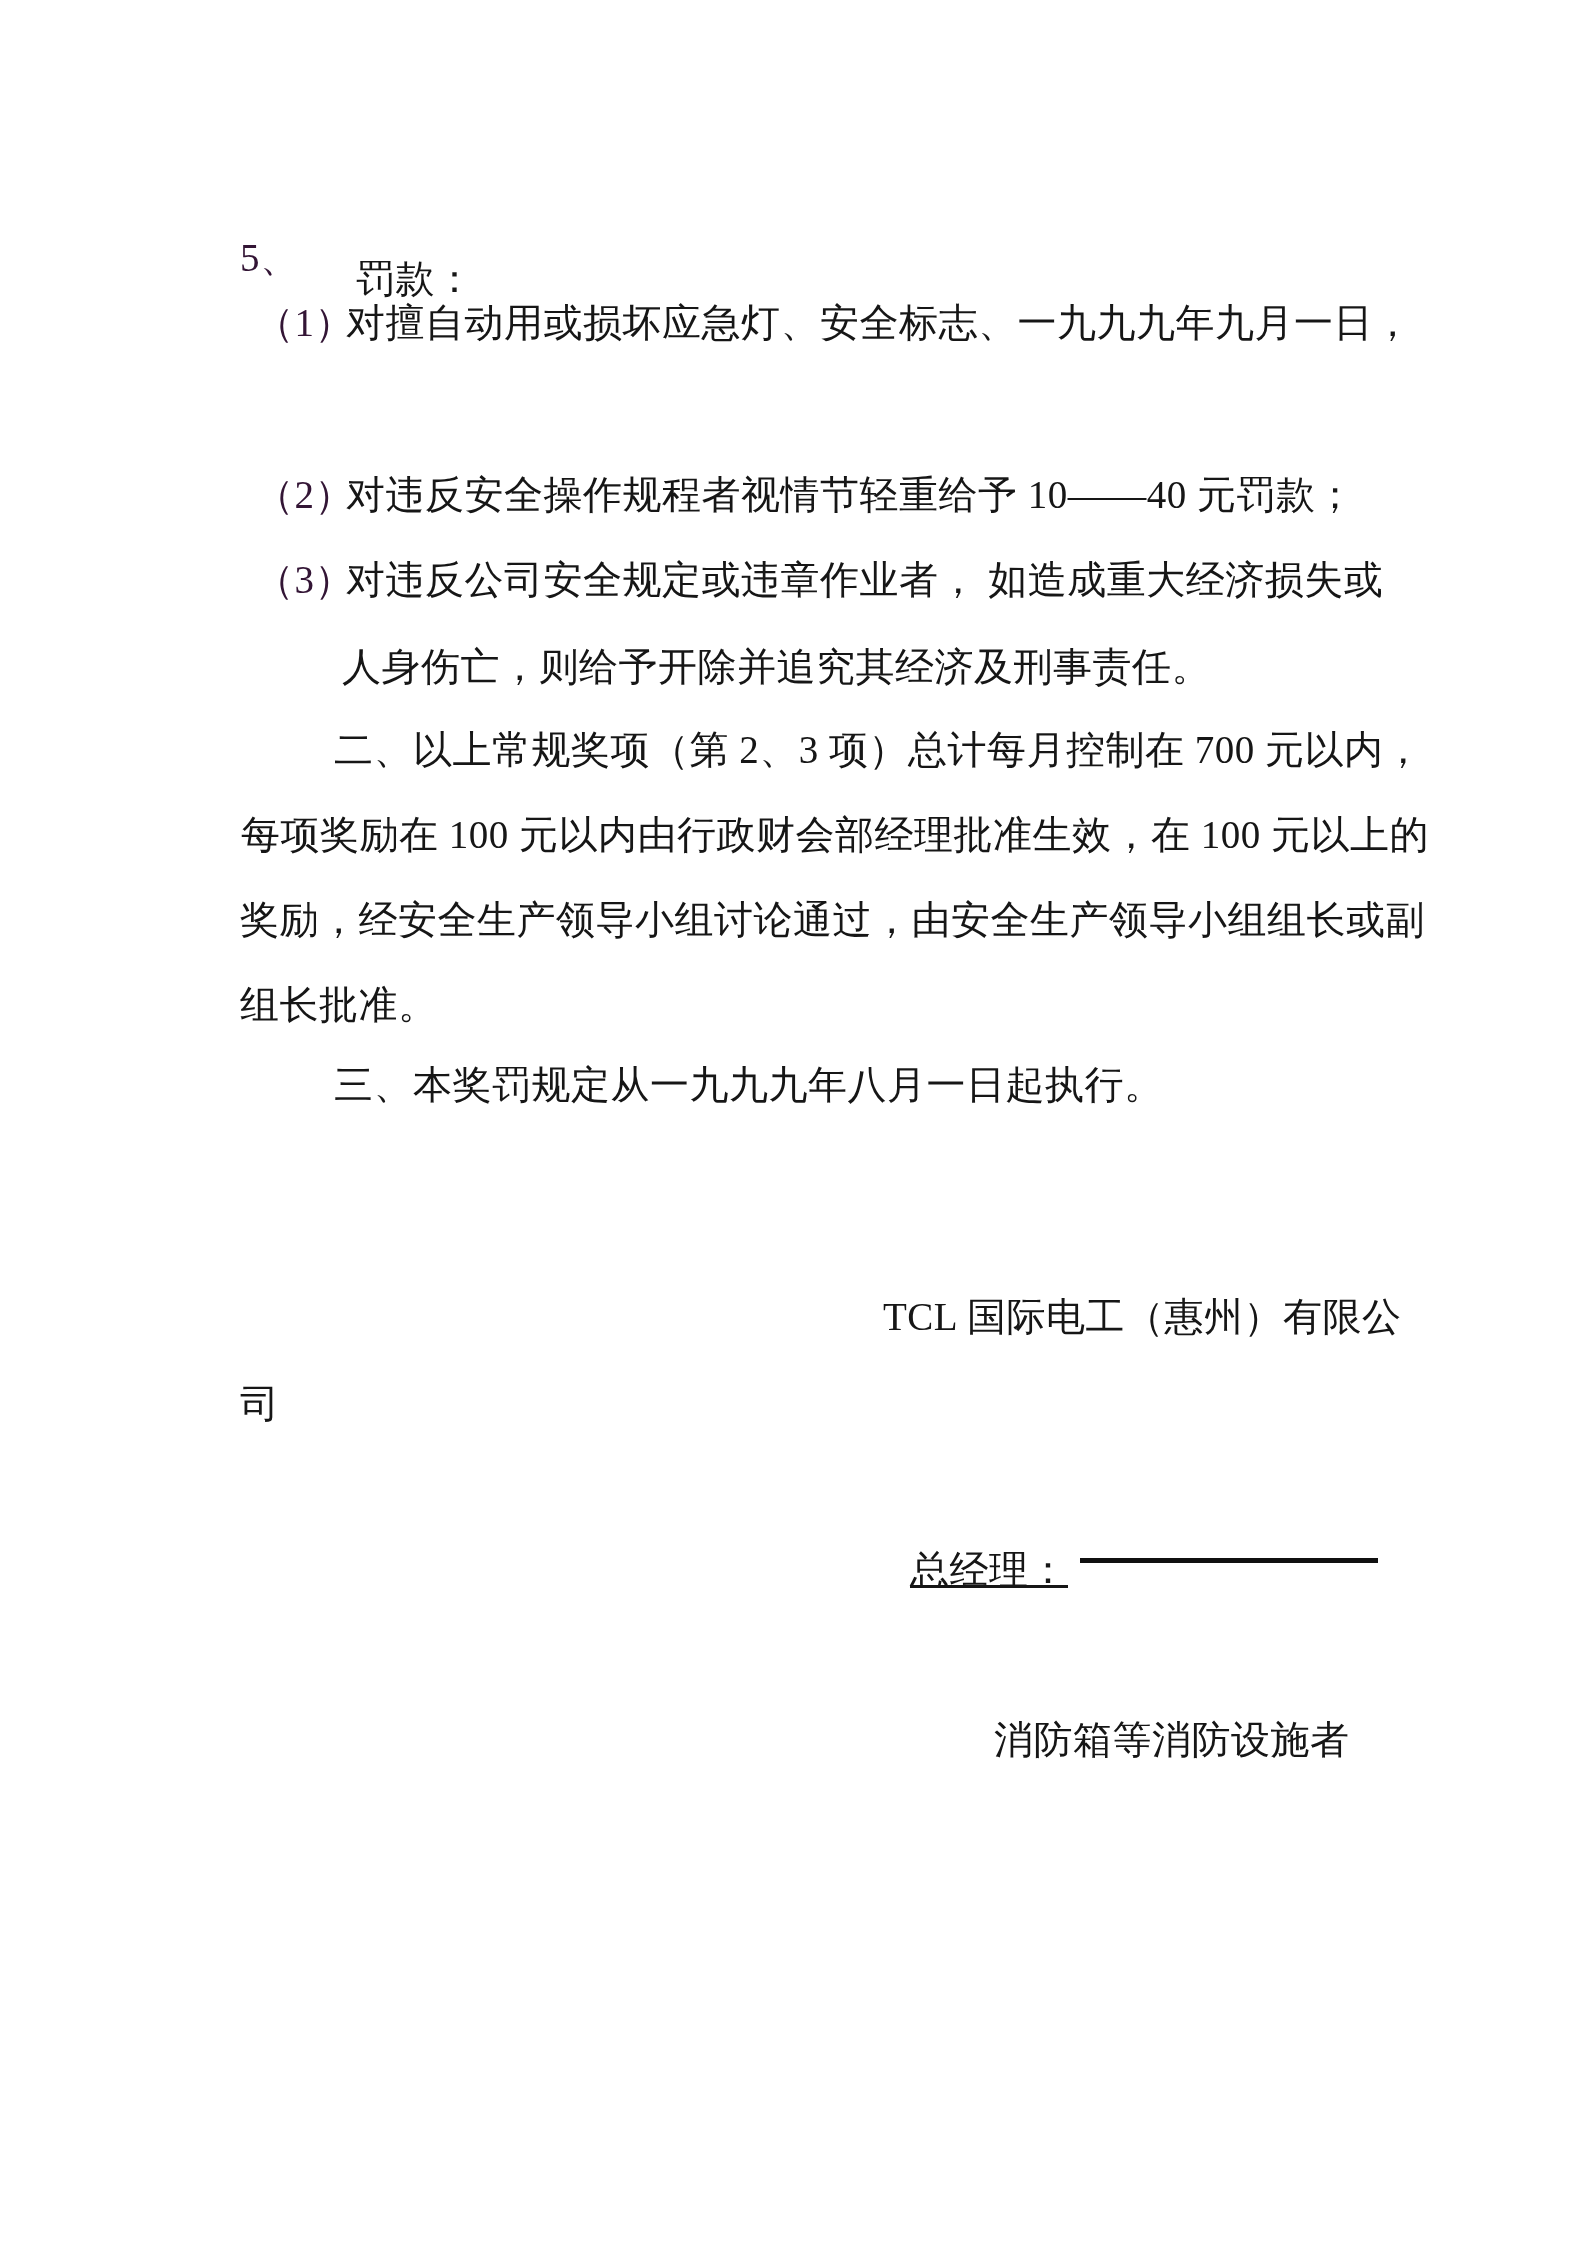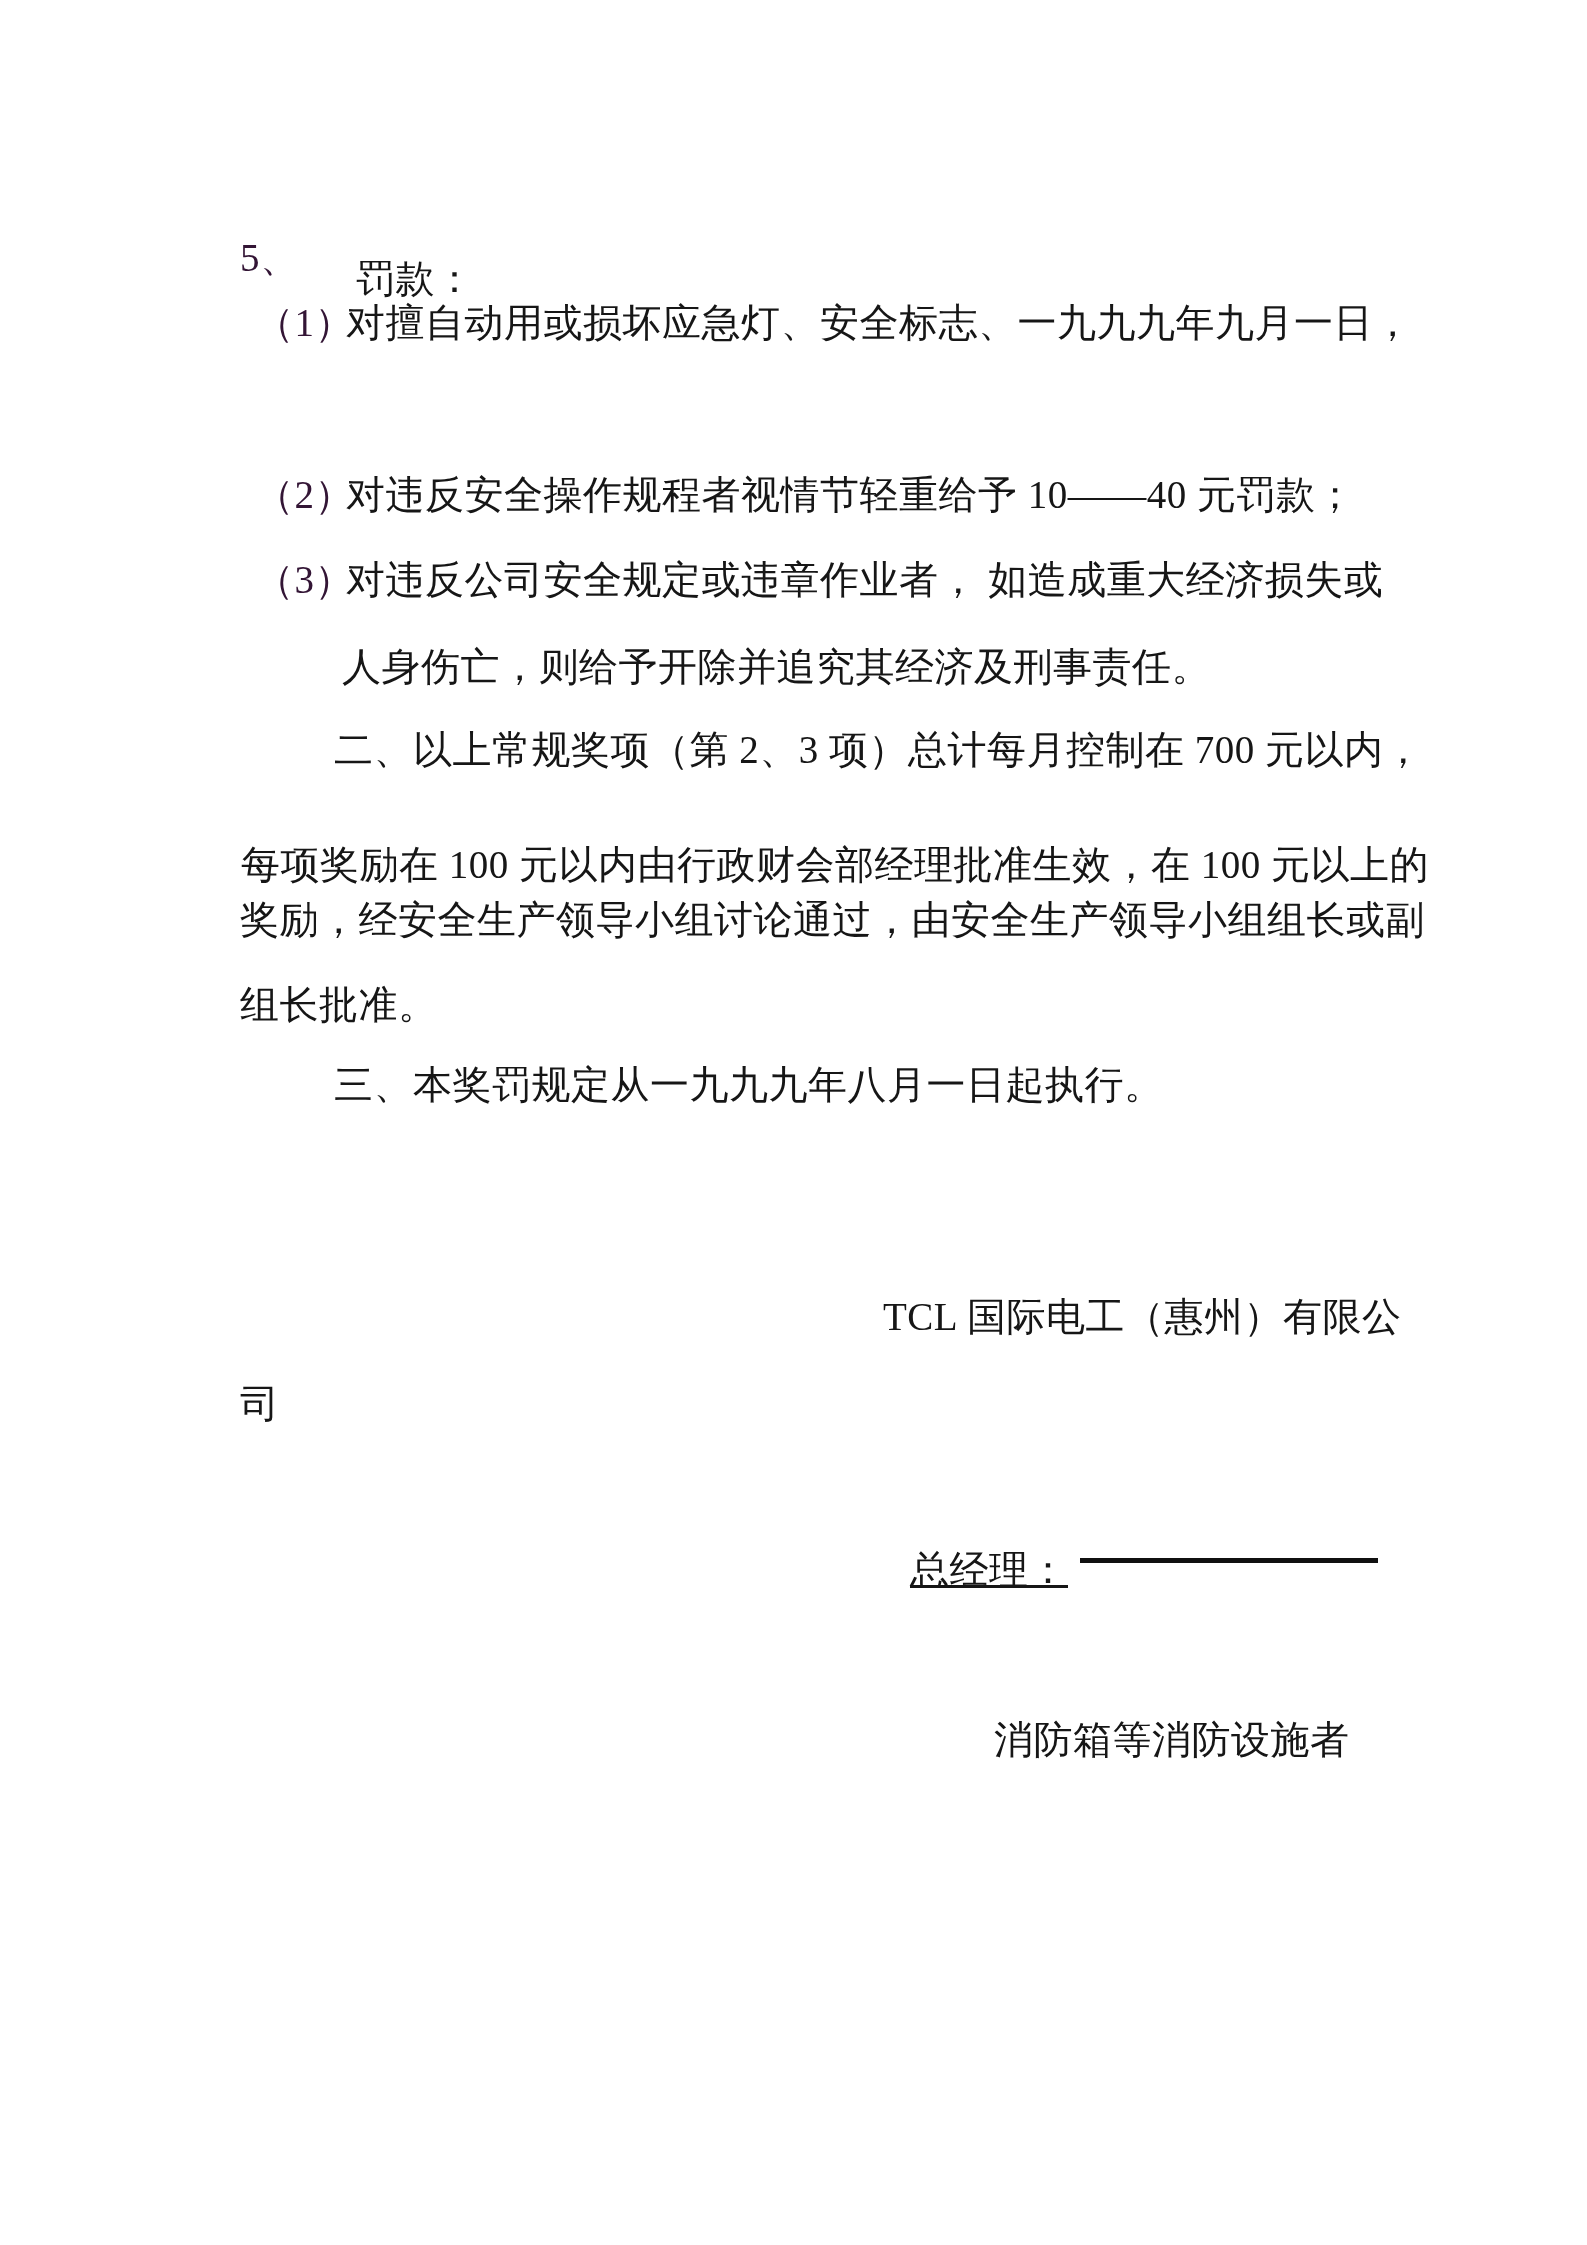--- a/index.html
+++ b/index.html
@@ -41,21 +41,21 @@
   <div class="line" style="left:346px;top:301px;">对擅自动用或损坏应急灯、安全标志、一九九九年九月一日，</div>
 
   <div class="line num" style="left:255px;top:473px;">（2）</div>
   <div class="line" style="left:346px;top:473px;">对违反安全操作规程者视情节轻重给予 10——40 元罚款；</div>
 
   <div class="line num" style="left:255px;top:558px;">（3）</div>
   <div class="line" style="left:342px;top:645px;">人身伤亡，则给予开除并追究其经济及刑事责任。</div>
   <div class="line" style="left:346px;top:558px;">对违反公司安全规定或违章作业者， 如造成重大经济损失或</div>
 
   <div class="line" style="left:334px;top:728px;">二、以上常规奖项（第 2、3 项）总计每月控制在 700 元以内，</div>
-  <div class="line" style="left:241px;top:813px;margin-top:30px;">每项奖励在 100 元以内由行政财会部经理批准生效，在 100 元以上的</div>
+  <div class="line" style="left:241px;top:813px;">每项奖励在 100 元以内由行政财会部经理批准生效，在 100 元以上的</div>
   <div class="line" style="left:240px;top:898px;">奖励，经安全生产领导小组讨论通过，由安全生产领导小组组长或副</div>
   <div class="line" style="left:240px;top:983px;">组长批准。</div>
 
   <div class="line" style="left:883px;top:1295px;">TCL 国际电工（惠州）有限公</div>
 
   <div class="line" style="left:334px;top:1063px;">三、本奖罚规定从一九九九年八月一日起执行。</div>
   <div class="line" style="left:240px;top:1382px;">司</div>
 
   <div class="line" style="left:910px;top:1548px;text-decoration:underline;">总经理：</div>
   <div class="sig-line"></div>

